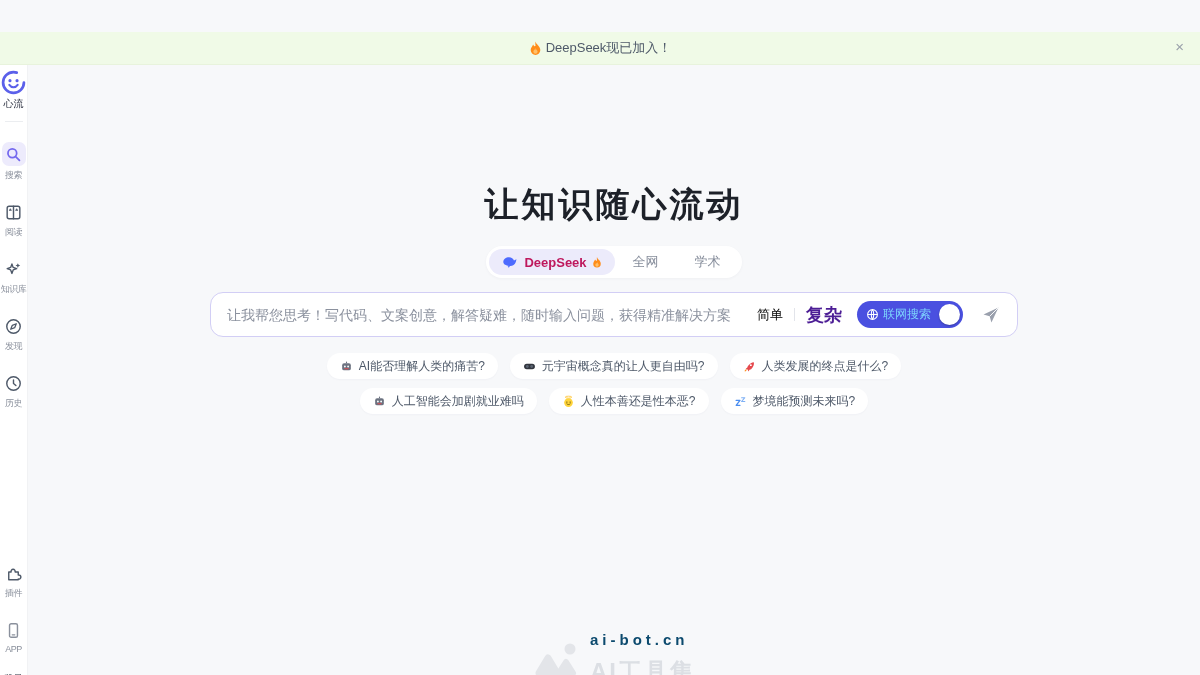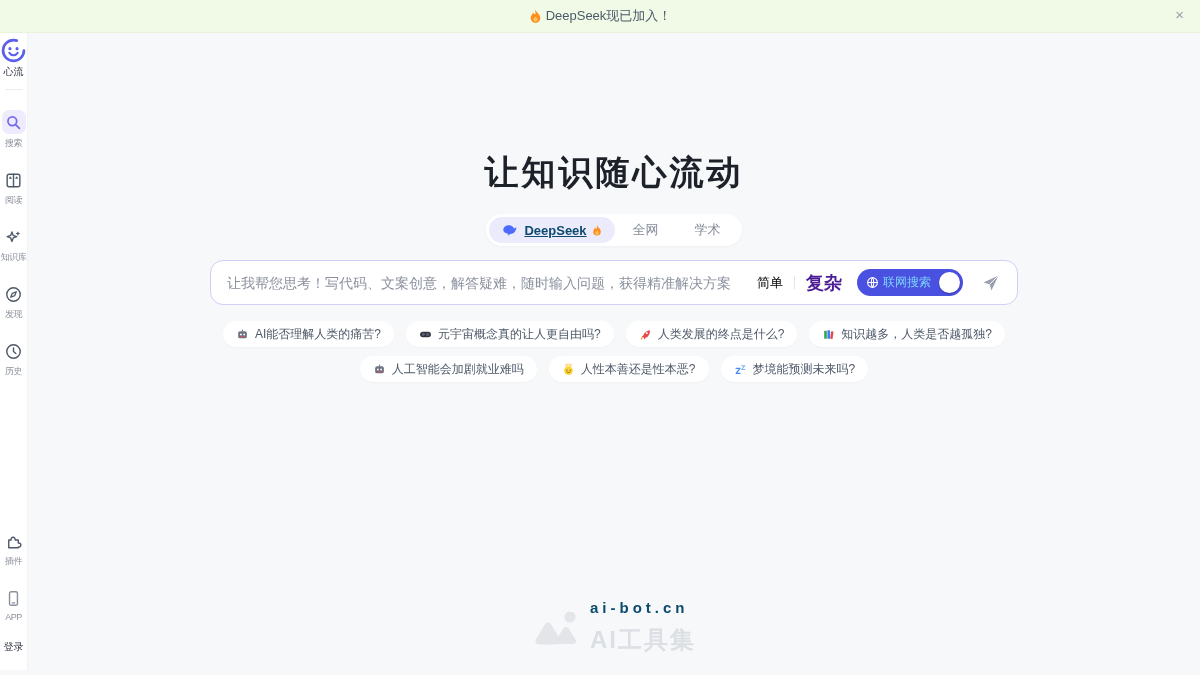--- a/index.html
+++ b/index.html
@@ -7,21 +7,21 @@
   .page {
     position:relative; width:1200px; height:675px; overflow:hidden;
     background:#f7f8fa;
     font-family:"Liberation Sans","DejaVu Sans",sans-serif;
   }
   
   .banner {
     position:relative; height:33px; background:#f0fae7;
     border-bottom:1px solid #e8f3dc;
     display:flex; align-items:center; justify-content:center; gap:4px;
-    font-size:13px; color:#4e5969;
+    font-size:13px; color:#4e5969;margin-top:32px;
   }
   .banner .flame-svg { width:13px; height:15px; }
   .banner-close {
     position:absolute; right:16px; top:7px; font-size:15px; line-height:1;
     color:#9aa0aa; cursor:pointer;
   }
   
   .body { display:flex; height:637px; }
   
   .sidebar {
@@ -52,21 +52,21 @@
   
   .tabs {
     margin-top:18px; background:#ffffff; border-radius:17px; padding:3px;
     display:flex; align-items:center; height:32px;
     box-shadow:0 1px 3px rgba(40,46,80,0.04);
   }
   .tab {
     display:flex; align-items:center; gap:5px; height:26px; padding:0 18px;
     border-radius:13px; font-size:13px; color:#868d9b; cursor:pointer; white-space:nowrap;
   }
-  .tab.active { background:#ecebfb; color:#0c4a6e; font-weight:700; padding:0 13px;text-decoration:underline; }
+  .tab.active { background:#ecebfb; color:#be185d; font-weight:700; padding:0 13px; }
   .tab .whale-svg { width:17px; height:12px; }
   .tab .flame-svg { width:10px; height:13px; }
   
   .searchbar {
     margin-top:14px; width:808px; height:45px; background:#ffffff;
     border:1.5px solid #d2cef5; border-radius:13px;
     display:flex; align-items:center; padding:0 12px 0 16px;
   }
   .search-input {
     flex:1; border:none; outline:none; font-size:14px; color:#3b82f6;
@@ -275,28 +275,20 @@
           <span>元宇宙概念真的让人更自由吗?</span>
         </div>
         <div class="chip">
           <svg viewBox="0 0 24 24">
               <path d="M20 4c1 4-1 9-5 13l-3 1-2 3-1.5-3.5L5 16l3-2 1-3C13 7 16 4 20 4z" fill="#e5484d"></path>
               <circle cx="14.5" cy="9.5" r="1.8" fill="#ffffff"></circle>
               <path d="M6 18l-2 2" stroke="#ff8d1a" stroke-width="2" stroke-linecap="round"></path>
             </svg>
           <span>人类发展的终点是什么?</span>
         </div>
-        <div class="chip">
-          <svg viewBox="0 0 24 24">
-              <rect x="4" y="5" width="5" height="15" rx="1" fill="#3aa656"></rect>
-              <rect x="10" y="4" width="5" height="16" rx="1" fill="#3b82f6"></rect>
-              <rect x="16" y="6" width="4.5" height="14" rx="1" fill="#e5484d" transform="rotate(8 18 13)"></rect>
-            </svg>
-          <span>知识越多，人类是否越孤独?</span>
-        </div>
       </div>
 
       <div class="chips-row r2">
         <div class="chip">
           <svg viewBox="0 0 24 24">
               <path d="M12 3v3" stroke="#6b7280" stroke-width="2"></path>
               <rect x="4" y="6" width="16" height="13" rx="3.5" fill="#6b7280"></rect>
               <circle cx="9" cy="12" r="1.7" fill="#ffffff"></circle>
               <circle cx="15" cy="12" r="1.7" fill="#ffffff"></circle>
               <rect x="8" y="15.2" width="8" height="1.8" rx="0.9" fill="#e5484d"></rect>

